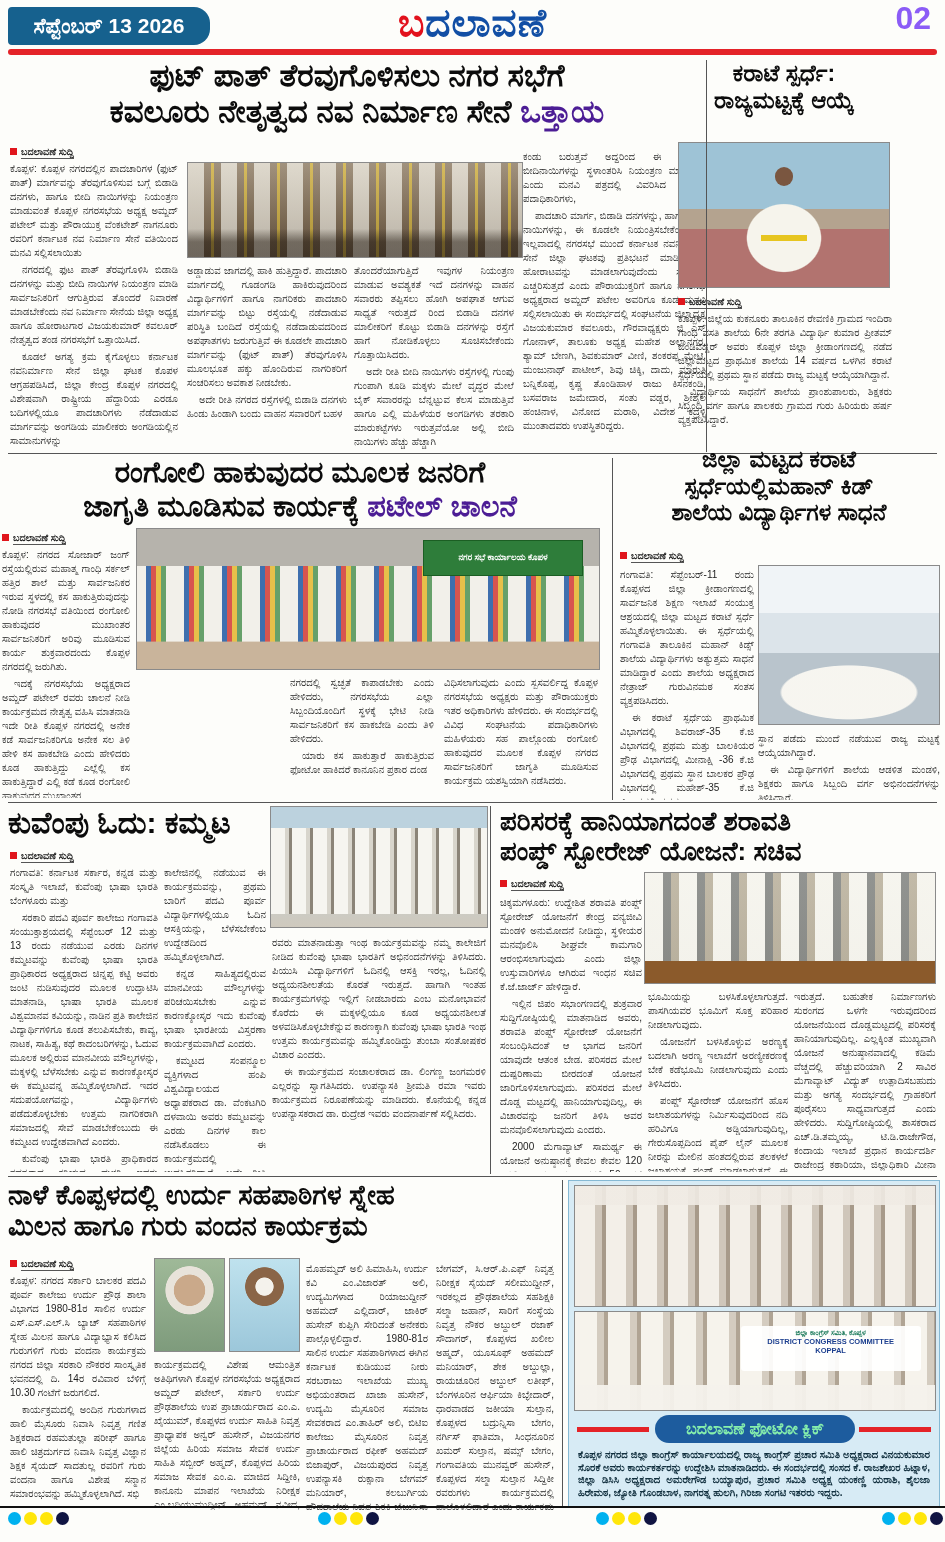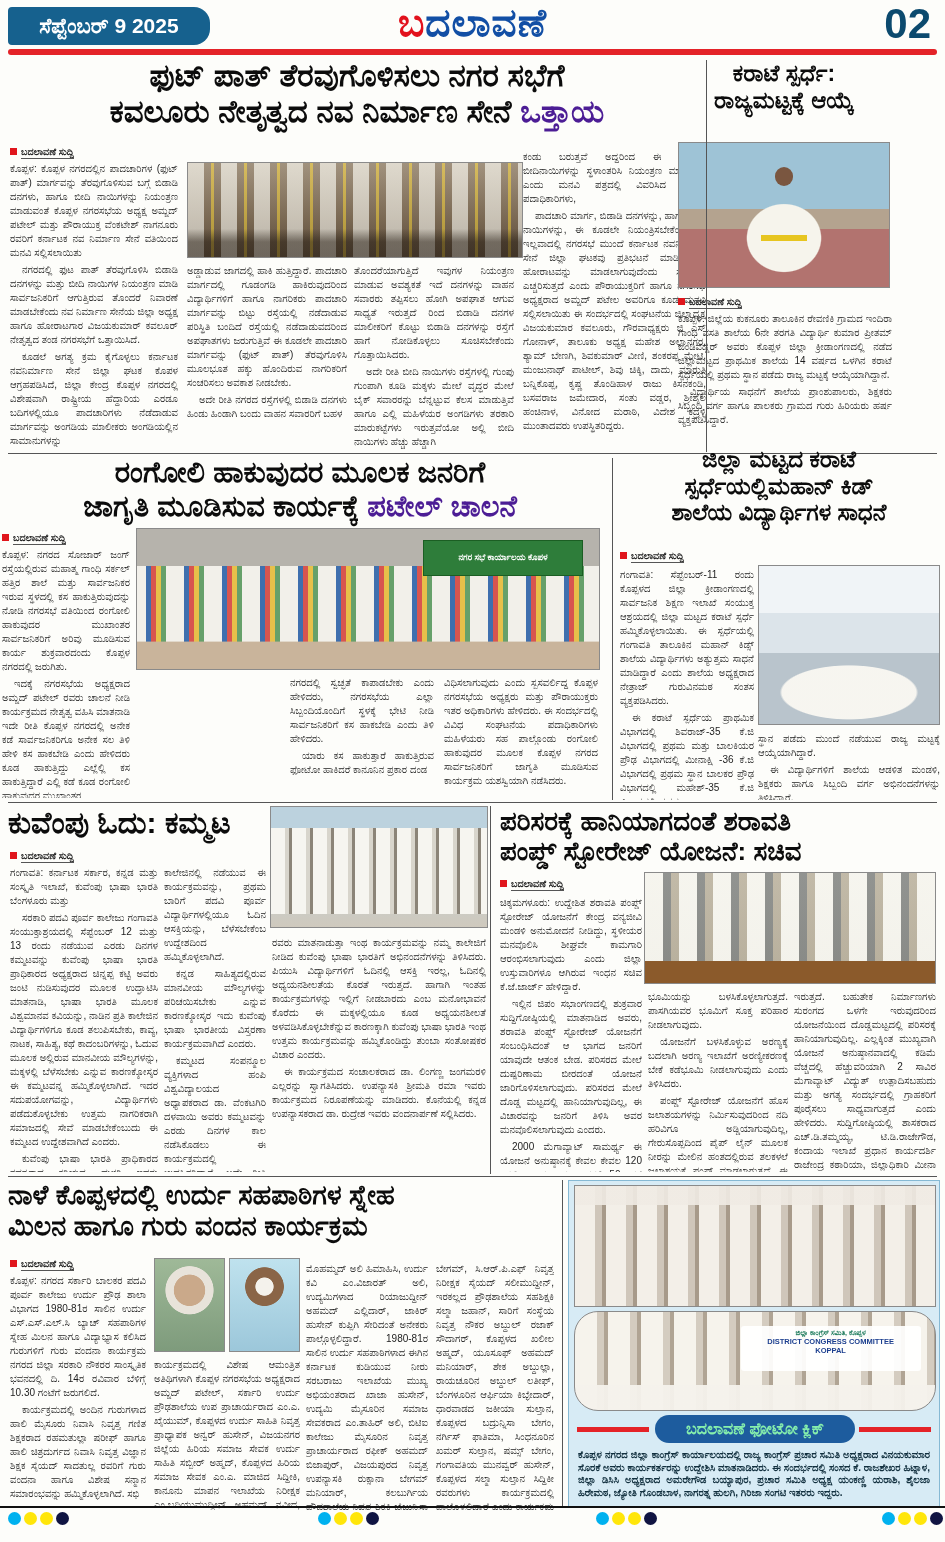--- a/index.html
+++ b/index.html
@@ -5,21 +5,21 @@
   html,body{margin:0;padding:0;background:#e9e9e9;}
   #page{position:relative;width:945px;height:1542px;margin:0 auto;background:#fdfdfa;
         font-family:"Liberation Sans","DejaVu Sans",sans-serif;overflow:hidden;}
   
   .h-date{position:absolute;left:8px;top:7px;width:202px;height:38px;background:#16618e;color:#fff;
           font-weight:bold;font-size:21px;line-height:38px;text-align:center;
           border-radius:4px 16px 16px 4px;}
   .h-mast{position:absolute;left:0;right:0;top:1px;text-align:center;font-size:39px;font-weight:bold;
           color:#124fa5;letter-spacing:1px;}
   .h-mast .lead{color:#e2111c;}
-  .h-num{position:absolute;right:14px;top:0;font-size:42px;font-weight:bold;color:#0c4a6e;}
+  .h-num{position:absolute;right:14px;top:0;font-size:32px;font-weight:bold;color:#8b5cf6;}
   .h-rule{position:absolute;left:8px;right:8px;top:49px;height:6px;background:#e42328;border-radius:3px;}
   
   .art{position:absolute;}
   .hl{position:absolute;left:0;right:0;margin:0;font-weight:bold;color:#0c0c0c;line-height:1.16;
       text-align:center;}
   .hl.left{text-align:left;}
   .red{color:#4c1d95;}
   .byline{position:absolute;font-size:9.5px;font-weight:bold;color:#222;white-space:nowrap;}
   .byline .sq{display:inline-block;width:7px;height:7px;background:#e0161c;margin-right:4px;}
   .byline .bl{border-bottom:1px solid #555;padding-bottom:1px;}
@@ -65,21 +65,21 @@
   .portrait2{background:
      radial-gradient(circle at 50% 30%,#f4f2ec 0 12%,#8a6547 13% 26%,rgba(0,0,0,0) 27%),
      linear-gradient(180deg,#bfe2ee,#9cc7da);}
   .ph-congress1{background:
      linear-gradient(180deg, rgba(240,235,228,.9) 0 16%, rgba(0,0,0,0) 16%),
      repeating-linear-gradient(90deg,#f3efe8 0 20px,#cfc6ba 20px 27px,#a79a8a 27px 31px),
      linear-gradient(180deg,#ddd6cc,#b9b0a3);}
   .ph-congress2{background:
      linear-gradient(0deg, rgba(245,242,236,.95) 0 26%, rgba(0,0,0,0) 26%),
      repeating-linear-gradient(90deg,#f6f3ec 0 22px,#d4ccc0 22px 29px,#b0a494 29px 33px),
-     linear-gradient(180deg,#e7e2d9,#c4bcaf); border-radius: 24px;}
+     linear-gradient(180deg,#e7e2d9,#c4bcaf);}
   .dcc-banner{position:absolute;left:46%;top:14%;width:50%;height:46%;background:rgba(255,255,255,.93);
      border-radius:3px;text-align:center;font-weight:bold;color:#1c3f8f;padding-top:3px;
      box-sizing:border-box;}
   .dcc-banner .kn{font-size:7px;color:#1b7a5a;}
   .dcc-banner .en{font-size:7.5px;color:#1c3f8f;}
   
   .click-panel{position:absolute;background:#d7ebf5;border:1px solid #86b9d4;box-sizing:border-box;}
   .click-banner{position:absolute;background:#1d5c9e;color:#86efac;font-weight:bold;font-size:16px;
      text-align:center;line-height:28px;border-radius:14px;}
   .click-redbar{position:absolute;height:5px;background:#e42328;}
@@ -89,21 +89,21 @@
   .bot-rule{position:absolute;left:0;right:0;top:1506px;height:2px;background:#111;}
   .dots{position:absolute;top:1512px;height:14px;display:flex;gap:3px;}
   .dots i{width:13px;height:13px;border-radius:50%;display:block;}
   .d-c{background:#00b1ef}.d-y{background:#ffe60a}.d-k{background:#101442}
 </style>
 </head>
 <body>
 
 <div id="page">
 
-  <div class="h-date">ಸೆಪ್ಟೆಂಬರ್ 9 2025</div>
+  <div class="h-date">ಸೆಪ್ಟೆಂಬರ್ 13 2026</div>
   <div class="h-mast">
     <span class="lead">ಬ</span><span>ದಲಾವಣೆ</span>
   </div>
   <div class="h-num">02</div>
   <div class="h-rule"></div>
 
   <section class="art" style="left:8px;top:58px;width:698px;height:394px;">
     <h2 class="hl" style="top:0;font-size:31px;">
       <span>ಫುಟ್ ಪಾತ್ ತೆರವುಗೊಳಿಸಲು ನಗರ ಸಭೆಗೆ</span><br>
       <span>ಕವಲೂರು ನೇತೃತ್ವದ ನವ ನಿರ್ಮಾಣ ಸೇನೆ </span><span class="red">ಒತ್ತಾಯ</span>

